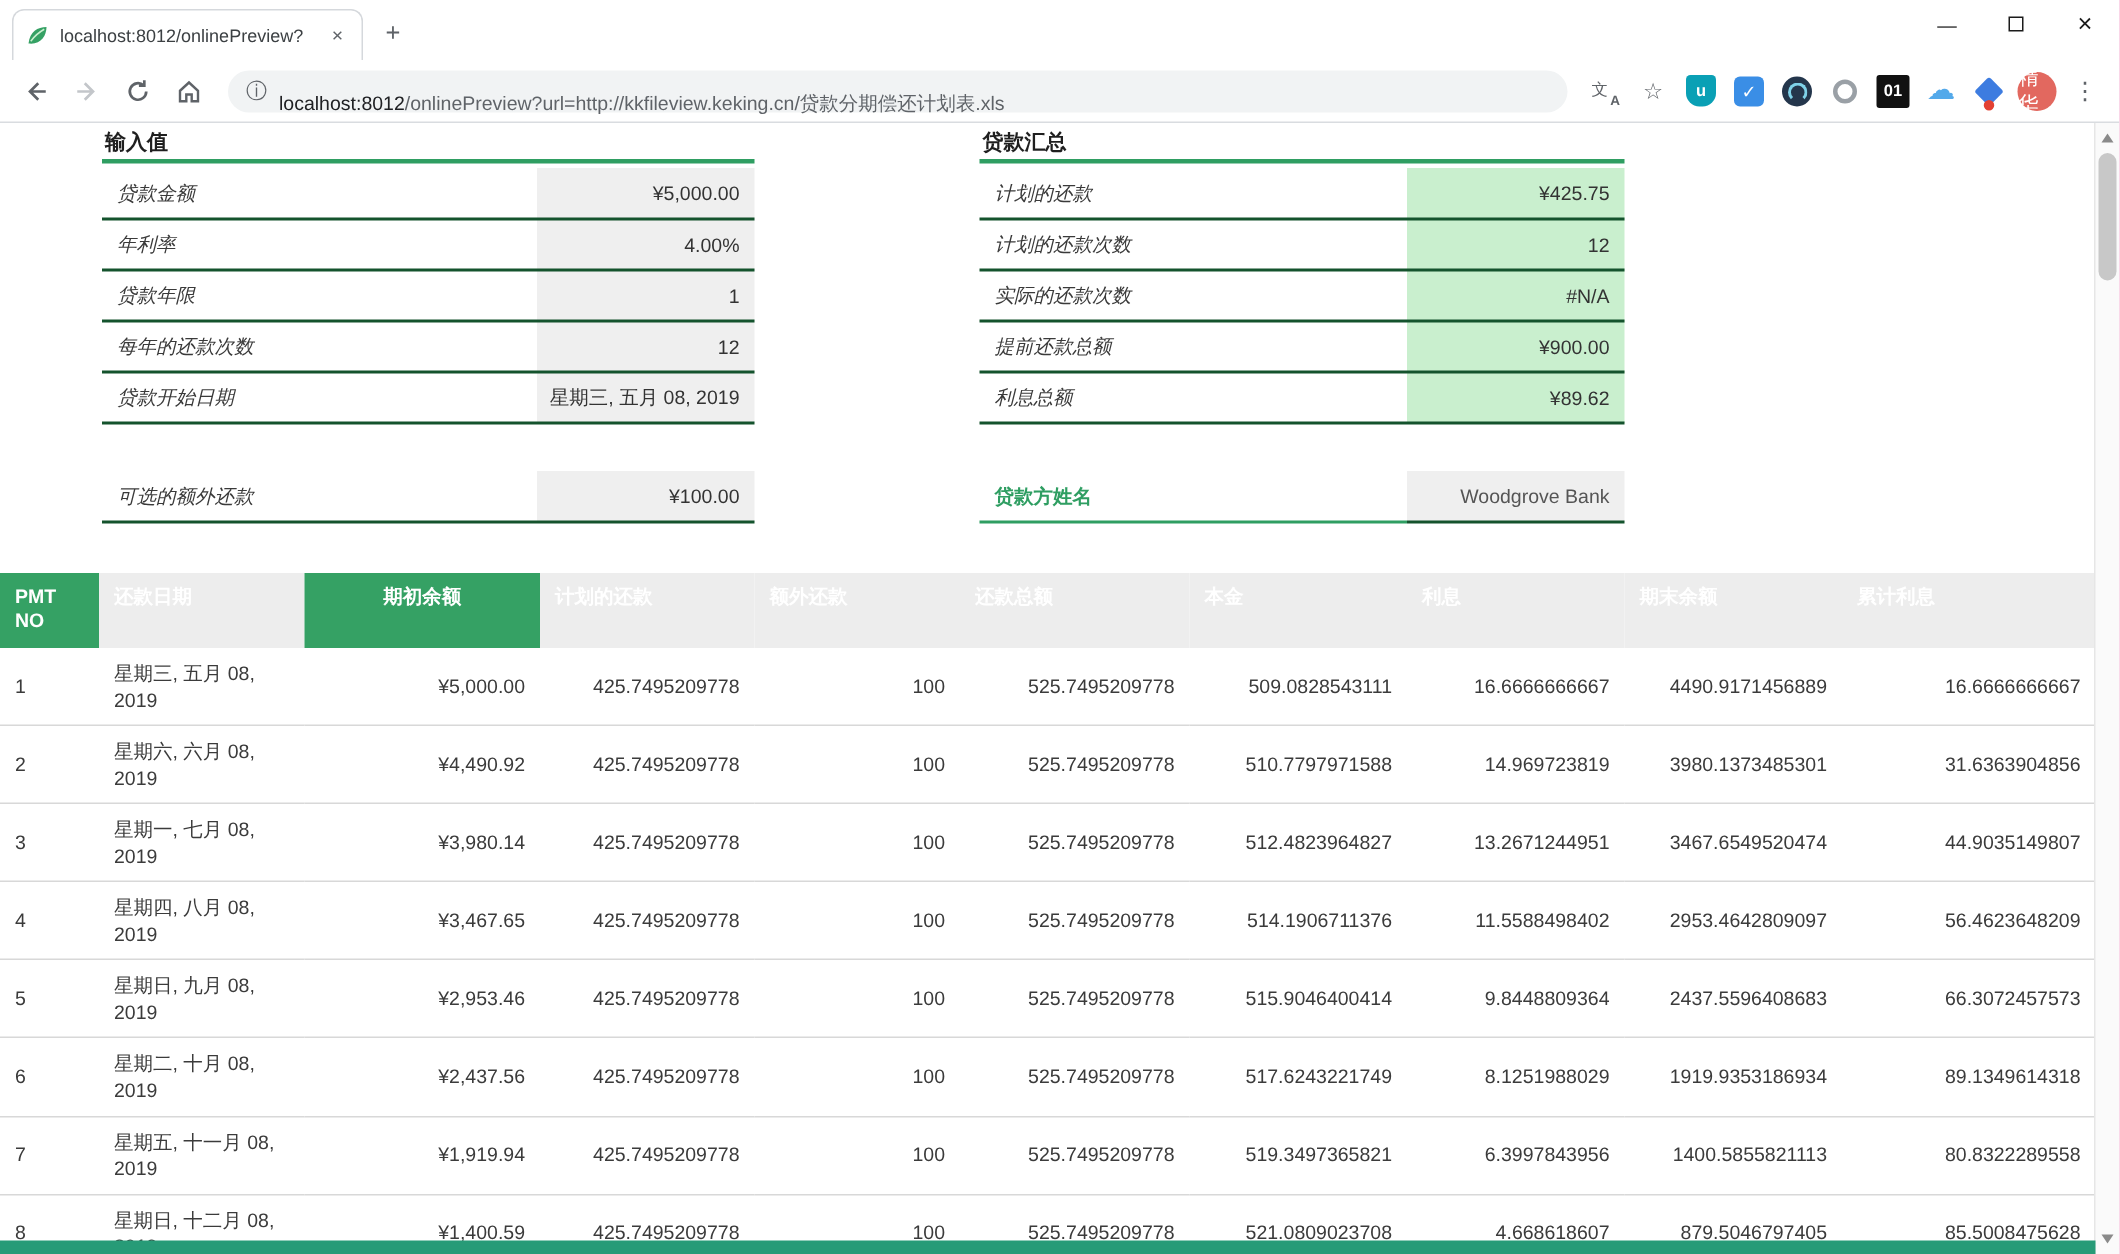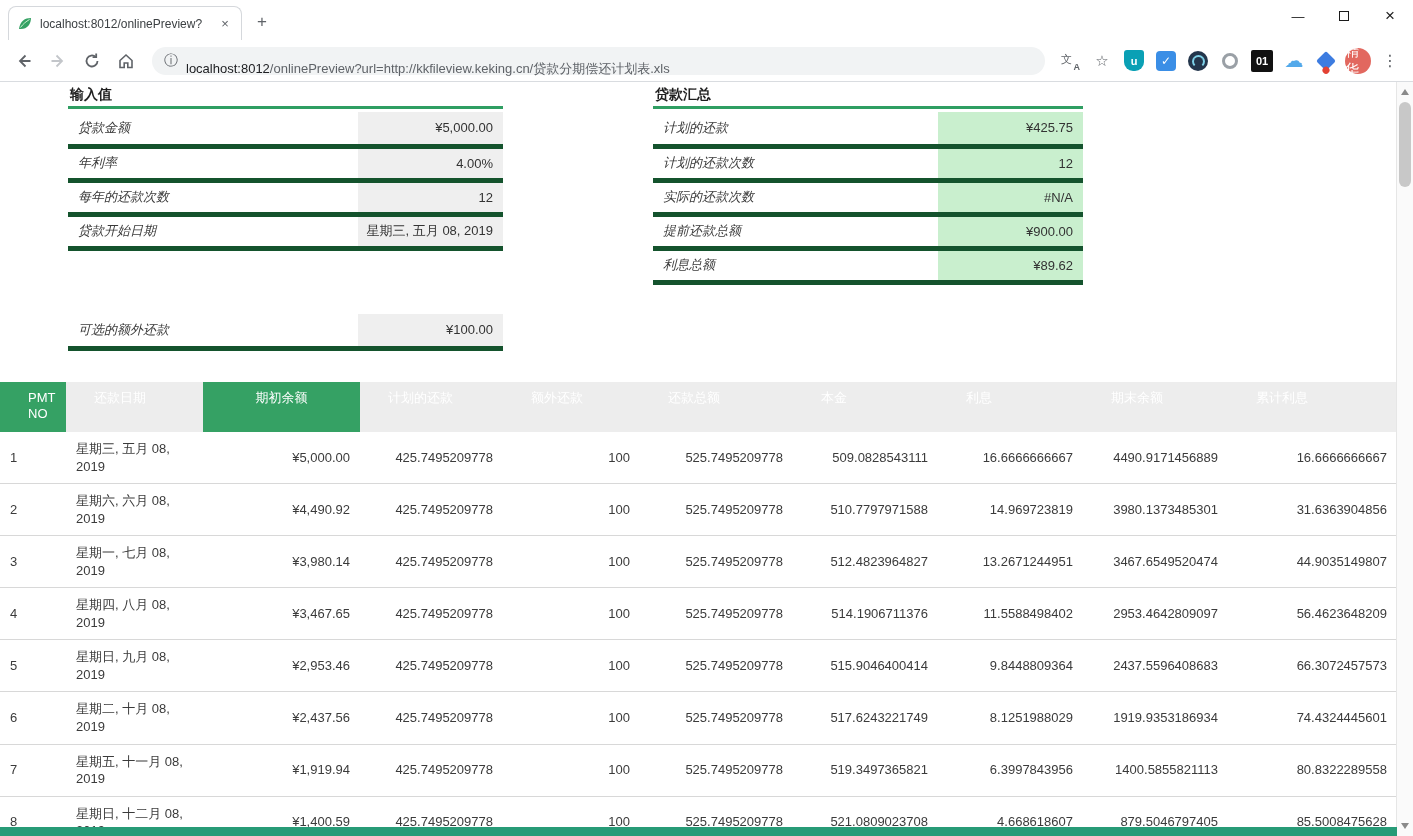--- a/index.html
+++ b/index.html
@@ -48,36 +48,36 @@
   .content { position:relative; height:754px; background:#fff; overflow:hidden; }
 
   .sheet-title { position:absolute; top:2px; height:25px; border-bottom:3px solid var(--green,#2f9e62);
                  font-size:14px; font-weight:bold; color:#1f1f1f; display:flex; align-items:center; padding-left:2px; }
   #input-title { left:68px; width:435px; }
   #summary-title { left:653px; width:430px; }
 
   table.kv { border-collapse:collapse; position:absolute; table-layout:fixed; font-size:13px; }
   #input-table { left:68px; top:30px; width:435px; }
   #summary-table { left:653px; top:30px; width:430px; }
-  table.kv td { height:34px; border-bottom:5px solid #14532d; vertical-align:middle; }
+  table.kv td { height:34px; border-bottom:2px solid #14532d; vertical-align:middle; }
   td.kv-label { font-style:italic; color:#3a3a3a; padding-left:10px; }
   #input-table td.kv-label { width:290px; }
   #summary-table td.kv-label { width:285px; }
   td.kv-value { text-align:right; padding-right:10px; color:#333; width:145px; }
   #input-table td.kv-value, .gray-fill { background:#efefef; }
   #summary-table td.kv-value { background:var(--light-green,#c9efce);margin-left:44px; }
 
   table.kv.extra { top:232px; }
   #input-extra td.kv-value { background:#efefef;padding-left:48px; }
   #summary-extra td.kv-label { font-style:normal; font-weight:bold; color:var(--green,#2f9e62); border-bottom:2px solid var(--green,#2f9e62); }
   #summary-extra td.kv-value { background:#efefef; color:#555; }
 
   
   #schedule { position:absolute; left:0; top:300px; width:1397px; border-collapse:collapse; table-layout:fixed; font-size:13px; }
-  #schedule th { height:50px; vertical-align:top; padding:8px 28px; font-weight:normal; color:#fff; background:#ededed; text-align:left; line-height:1.25; }
+  #schedule th { height:50px; vertical-align:top; padding:8px 10px; font-weight:bold; color:#fff; background:#ededed; text-align:left; line-height:1.25; }
   #schedule th.h0, #schedule th.h2 { background:var(--header-green,#35a164); }
   #schedule th.h2, #schedule th.h3, #schedule th.h4, #schedule th.h5, #schedule th.h6,
   #schedule th.h7, #schedule th.h8, #schedule th.h9 { }
   #schedule th.h2 { text-align:center; }
   #schedule td { padding:8px 10px; border-bottom:1px solid #d8d8d8; vertical-align:middle; color:#3b3b3b; line-height:1.35; }
   #schedule td.c0, #schedule td.c1 { text-align:left; }
   #schedule td.c2, #schedule td.c3, #schedule td.c4, #schedule td.c5,
   #schedule td.c6, #schedule td.c7, #schedule td.c8, #schedule td.c9 { text-align:right; }
 
   
@@ -185,20 +185,24 @@
       <tbody id="input-rows">
           <tr>
             <td class="kv-label">贷款金额</td>
             <td class="kv-value">¥5,000.00</td>
           </tr>
           <tr>
             <td class="kv-label">年利率</td>
             <td class="kv-value">4.00%</td>
           </tr>
           <tr>
+            <td class="kv-label">贷款年限</td>
+            <td class="kv-value">1</td>
+          </tr>
+          <tr>
             <td class="kv-label">每年的还款次数</td>
             <td class="kv-value">12</td>
           </tr>
           <tr>
             <td class="kv-label">贷款开始日期</td>
             <td class="kv-value">星期三, 五月 08, 2019</td>
           </tr>
         </tbody>
     </table>
 
@@ -229,20 +233,28 @@
 
     <table class="kv extra" id="input-extra" style="left:68px; width:435px;">
       <tbody>
         <tr>
           <td class="kv-label" style="width:290px;">可选的额外还款</td>
           <td class="kv-value">¥100.00</td>
         </tr>
       </tbody>
     </table>
 
+    <table class="kv extra" id="summary-extra" style="left:653px; width:430px;">
+      <tbody>
+        <tr>
+          <td class="kv-label" style="width:285px;">贷款方姓名</td>
+          <td class="kv-value">Woodgrove Bank</td>
+        </tr>
+      </tbody>
+    </table>
 
     <table id="schedule">
       <colgroup>
         <col style="width:66px">
           <col style="width:137px">
           <col style="width:157px">
           <col style="width:143px">
           <col style="width:137px">
         <col style="width:153px">
           <col style="width:145px">
@@ -328,21 +340,21 @@
           <tr>
             <td class="c0">6</td>
             <td class="c1">星期二, 十月 08, 2019</td>
             <td class="c2">¥2,437.56</td>
             <td class="c3">425.7495209778</td>
             <td class="c4">100</td>
             <td class="c5">525.7495209778</td>
             <td class="c6">517.6243221749</td>
             <td class="c7">8.1251988029</td>
             <td class="c8">1919.9353186934</td>
-            <td class="c9">74.4324445601</td>
+            <td class="c9">89.1349614318</td>
           </tr>
           <tr>
             <td class="c0">7</td>
             <td class="c1">星期五, 十一月 08, 2019</td>
             <td class="c2">¥1,919.94</td>
             <td class="c3">425.7495209778</td>
             <td class="c4">100</td>
             <td class="c5">525.7495209778</td>
             <td class="c6">519.3497365821</td>
             <td class="c7">6.3997843956</td>

